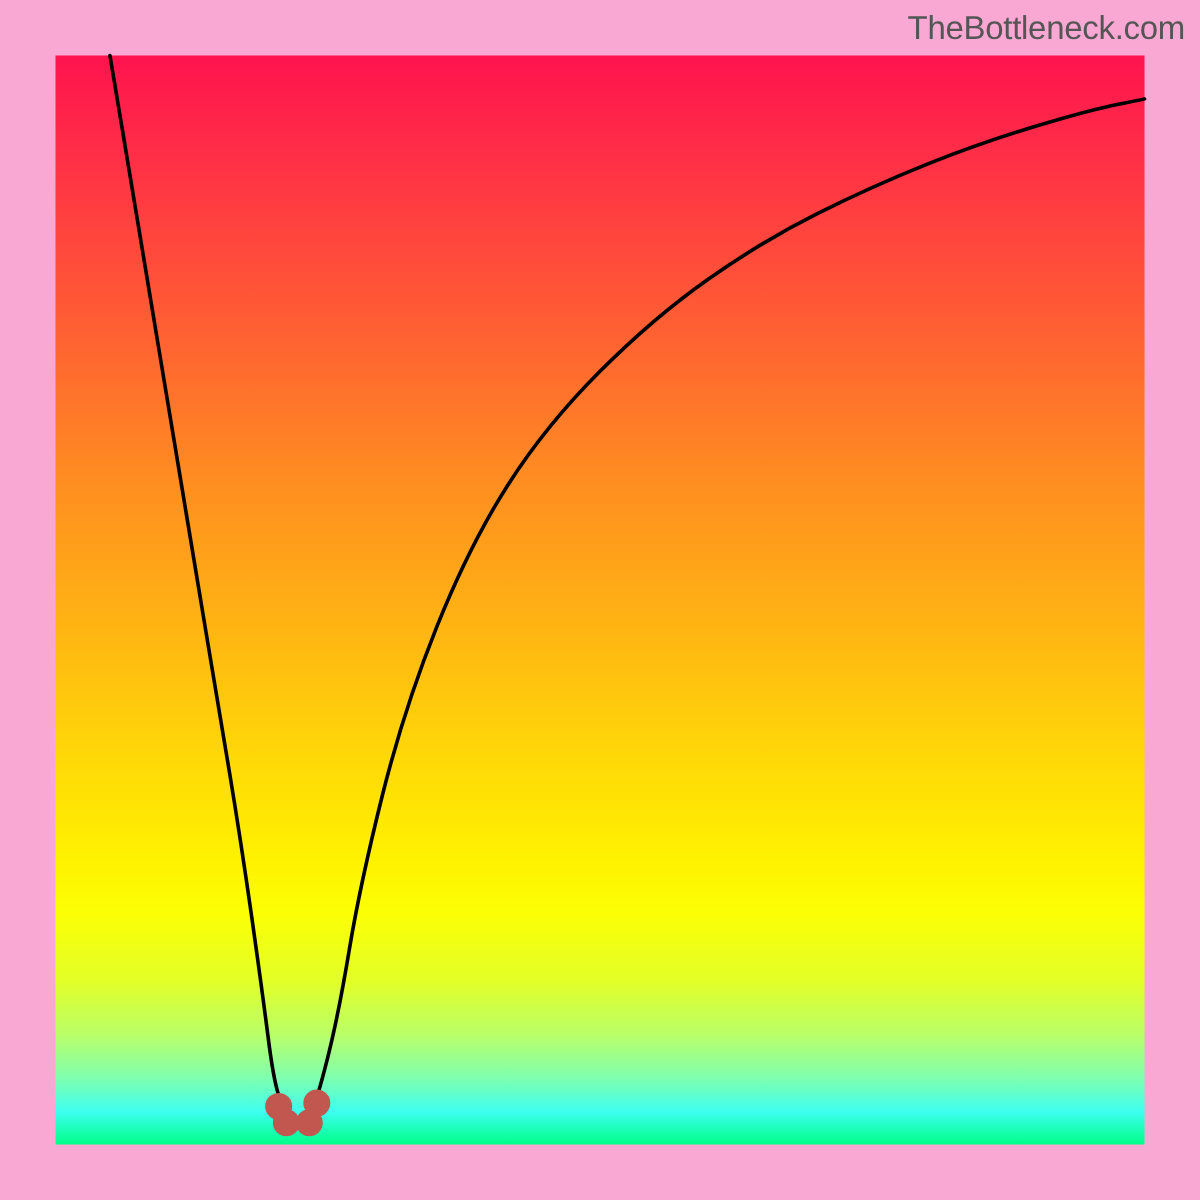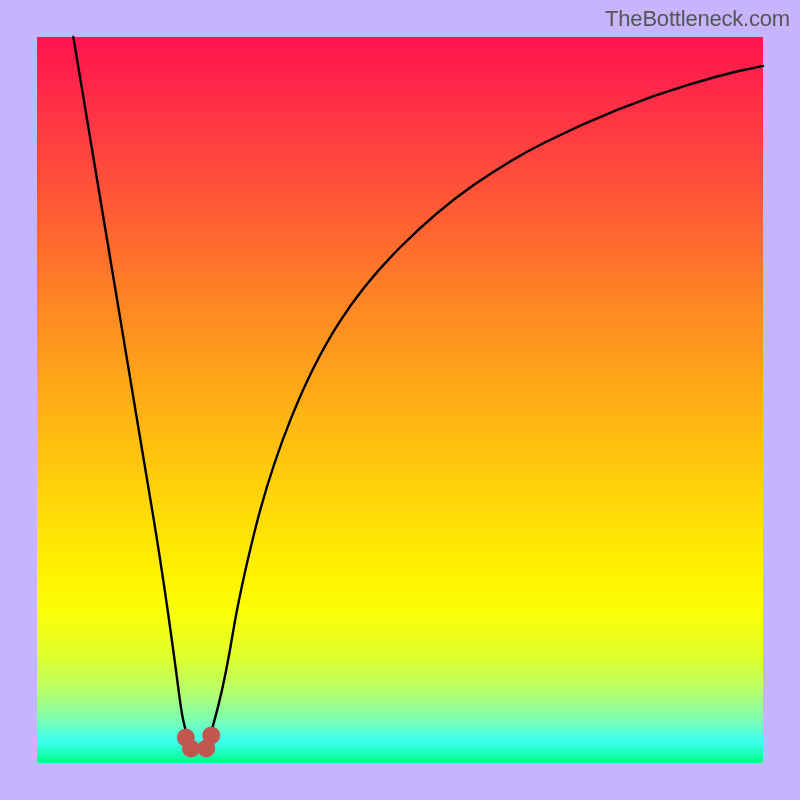--- a/index.html
+++ b/index.html
@@ -10,21 +10,21 @@
     background: #000;
     overflow: hidden;
     font-family: Arial, Helvetica, sans-serif;
   }
   .frame {
     position: absolute;
     left: 0;
     top: 0;
     width: 800px;
     height: 800px;
-    background: #c4b5fd;
+    background: #f9a8d4;
   }
   .plot {
     position: absolute;
     left: 37px;
     top: 37px;
     width: 726px;
     height: 726px;
     
     background: linear-gradient(to bottom,
       #ff134e 0%,

